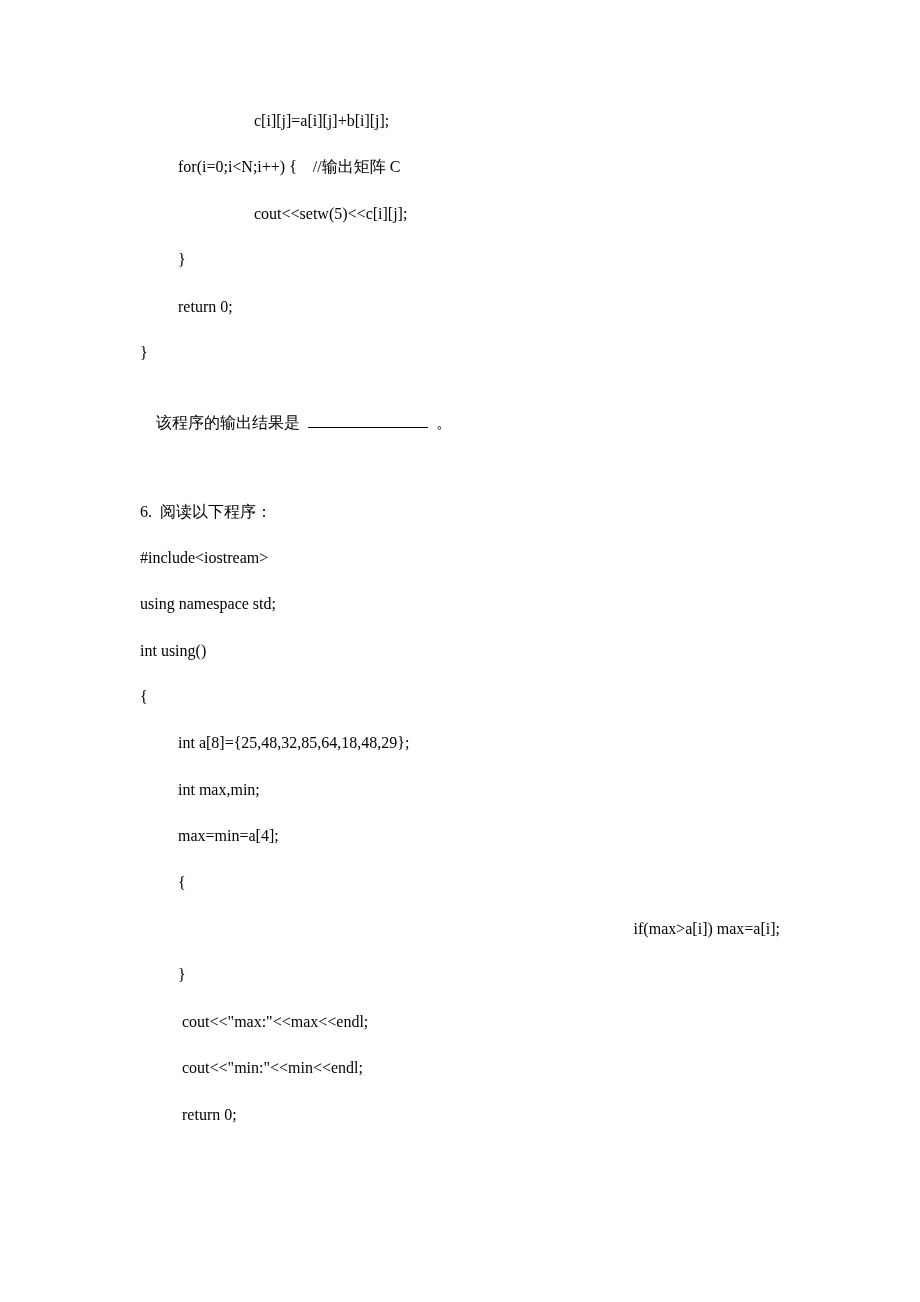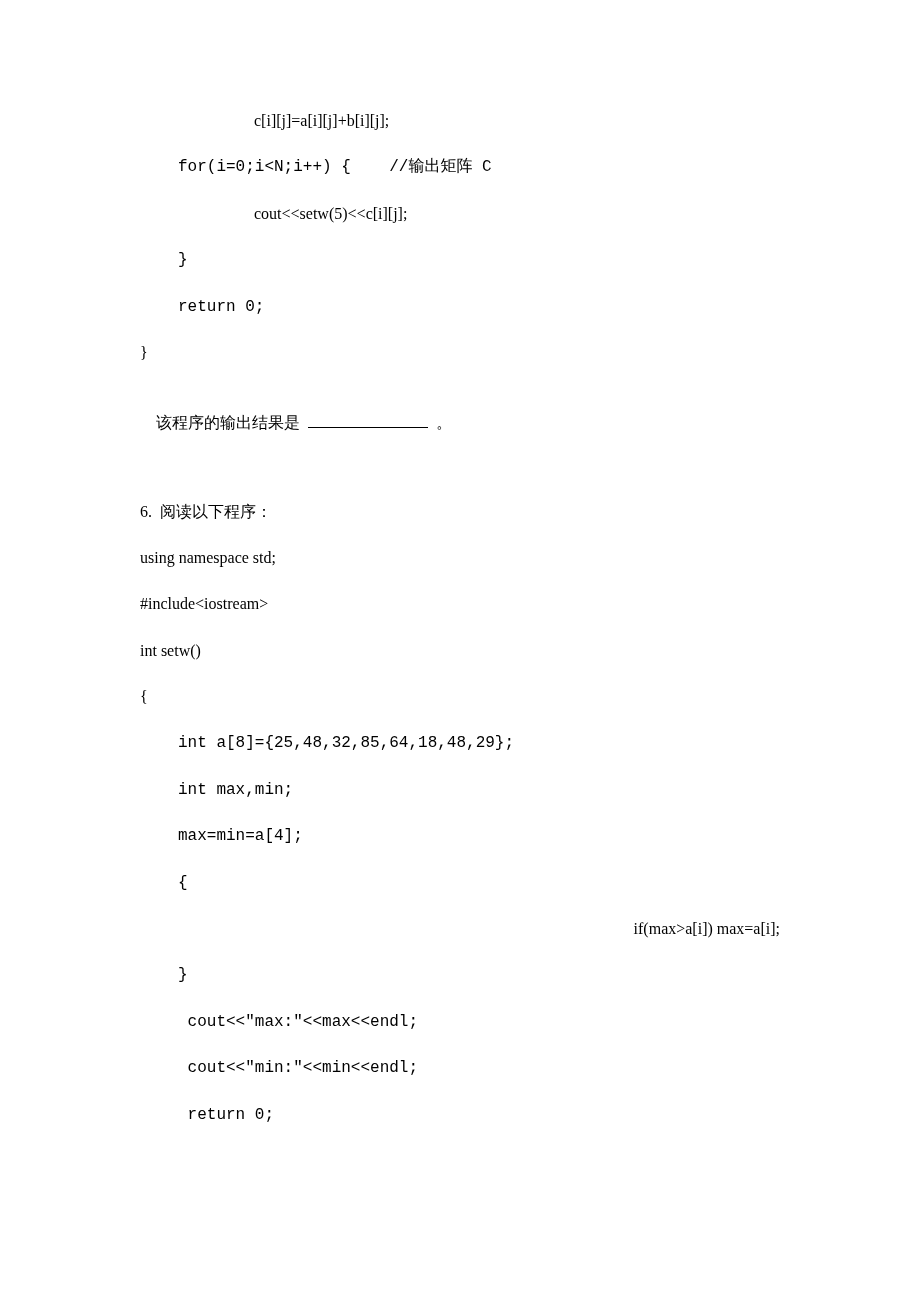--- a/index.html
+++ b/index.html
@@ -13,21 +13,21 @@
   .page {
     width: 920px;
     min-height: 1302px;
     padding: 110px 140px 60px 140px;
     box-sizing: border-box;
   }
   .line {
     margin-bottom: 24px;
     white-space: pre;
   }
-  .indent1 { padding-left: 38px; font-family: Liberation Mono, monospace; }
+  .indent1 { padding-left: 38px; }
   .indent2 { padding-left: 76px; }
   .indent3 { padding-left: 114px; }
   .indent2b { padding-left: 60px; text-align: right; }
   .blank {
     display: inline-block;
     border-bottom: 1px solid #000;
     height: 1em;
     vertical-align: baseline;
     margin: 0 4px;
   }
@@ -45,23 +45,23 @@
   <div class="line indent1">}</div>
   <div class="line indent1">return 0;</div>
   <div class="line">}</div>
   <div class="line">
     <span>该程序的输出结果是 </span><span class="blank blank-wide"></span><span> 。</span>
   </div>
 
   <div class="gap"></div>
 
   <div class="line">6.  阅读以下程序：</div>
+  <div class="line">#include&lt;iostream&gt;</div>
   <div class="line">using namespace std;</div>
-  <div class="line">#include&lt;iostream&gt;</div>
-  <div class="line">int setw()</div>
+  <div class="line">int using()</div>
   <div class="line">{</div>
   <div class="line indent1">int a[8]={25,48,32,85,64,18,48,29};</div>
   <div class="line indent1">int max,min;</div>
   <div class="line indent1">max=min=a[4];</div>
   <div class="line indent1">{</div>
   <div class="line indent2b"> if(max&gt;a[i]) max=a[i];</div>
   <div class="line indent1">}</div>
   <div class="line indent1"> cout&lt;&lt;"max:"&lt;&lt;max&lt;&lt;endl;</div>
   <div class="line indent1"> cout&lt;&lt;"min:"&lt;&lt;min&lt;&lt;endl;</div>
   <div class="line indent1"> return 0;</div>

